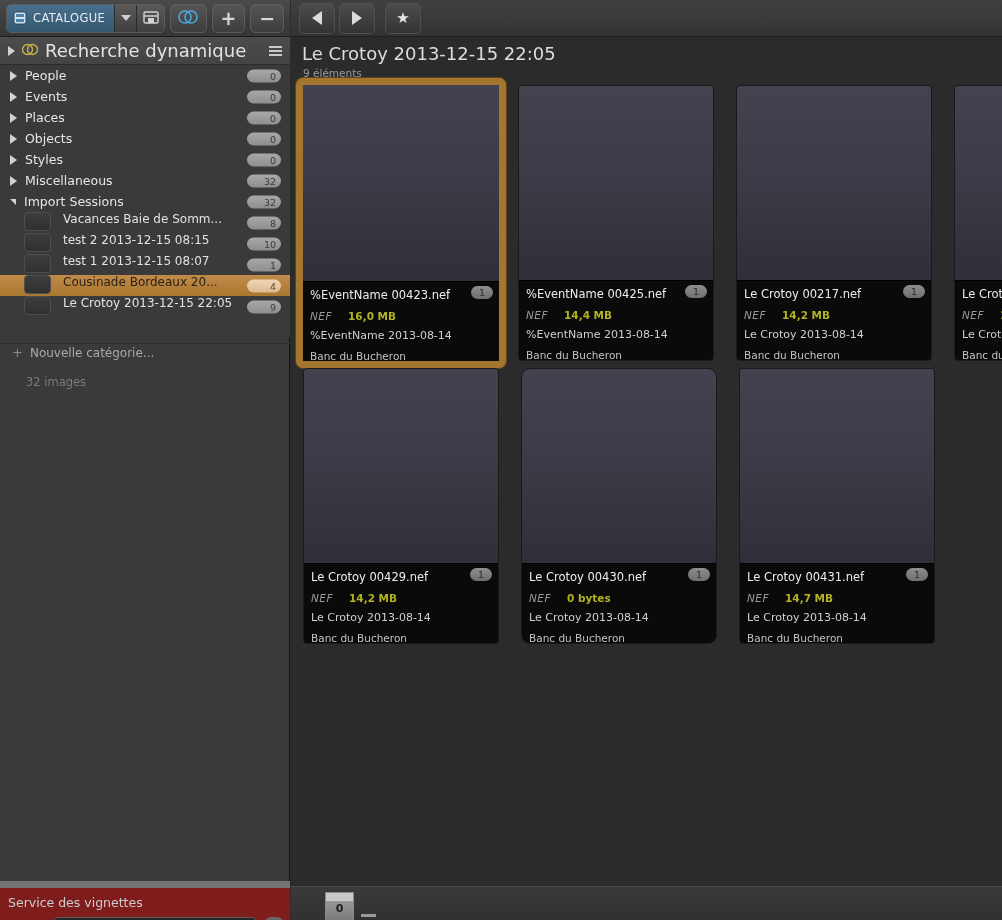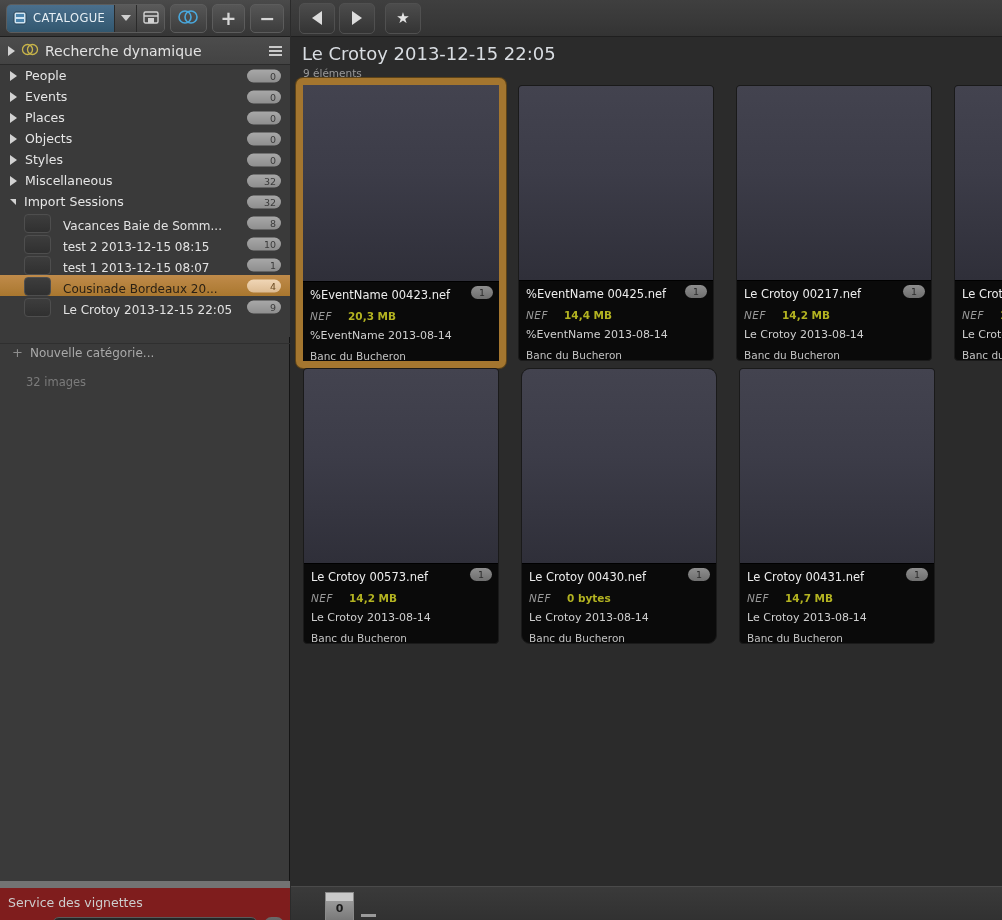--- a/index.html
+++ b/index.html
@@ -60,21 +60,21 @@
   .minus-g{font-size:19px;line-height:1;color:#d6d6d6;font-weight:600;}
 
   
   .dyn-row{
     position:absolute;left:0;top:37px;width:290px;height:28px;
     background:linear-gradient(to bottom,#4c4c4c,#434343);
     border-bottom:1px solid #2a2a2a;
     display:flex;align-items:center;padding:0 8px;box-sizing:border-box;gap:6px;
   }
   .tri-right{width:0;height:0;border-top:5px solid transparent;border-bottom:5px solid transparent;border-left:7px solid #d2d2d2;}
-  .dyn-label{font-size:14px;color:#e2e2e2;flex:1;}
+  .dyn-label{font-size:18px;color:#e2e2e2;flex:1;}
   .hamb{display:flex;flex-direction:column;gap:2px;}
   .hamb i{display:block;width:13px;height:2px;background:#cacaca;}
 
   
   .tree{
     position:absolute;left:0;top:65px;width:290px;height:272px;
     background:#3a3a3a;
   }
   .trow{
     position:relative;height:21px;display:flex;align-items:center;
@@ -85,21 +85,21 @@
     border-left:6px solid transparent;border-top:6px solid #d2d2d2;}
   .trow .tlabel{font-size:12.5px;color:#e6e6e6;}
   .badge{
     position:absolute;right:9px;top:50%;transform:translateY(-50%);
     width:34px;height:13px;border-radius:7px;
     background:linear-gradient(to bottom,#a8a8a8,#8e8e8e);
     color:#3b3b3b;font-size:9.5px;line-height:13px;text-align:right;
     padding-right:5px;box-sizing:border-box;
   }
   .srow{
-    position:relative;height:21px;display:flex;align-items:flex-end;
+    position:relative;height:21px;display:flex;align-items:flex-start;
     padding-left:24px;box-sizing:border-box;
   }
   .sq{
     width:25px;height:17px;border-radius:4px;flex:none;
     background:linear-gradient(to bottom,#3d3d3d,#303030);
     border:1px solid #4e4e4e;margin-right:12px;
   }
   .srow .slabel{font-size:12px;color:#e2e2e2;}
   .srow.sel{background:linear-gradient(to bottom,#c08b4a,#a9772f);}
   .srow.sel .slabel{color:#2b2114;}
@@ -393,21 +393,21 @@
 
     <div class="grid">
 
       <div class="card selected" style="left:0px;top:0px;">
         <div class="thumb"></div>
         <div class="meta">
           <div class="m-name">%EventName 00423.nef</div>
           <div class="m-badge">1</div>
           <div class="m-row2">
             <span class="m-fmt">NEF</span>
-            <span class="m-size">20,3 MB</span>
+            <span class="m-size">16,0 MB</span>
           </div>
           <div class="m-event">%EventName 2013-08-14</div>
           <div class="m-loc">Banc du Bucheron</div>
         </div>
       </div>
 
       <div class="card" style="left:222px;top:7px;">
         <div class="thumb"></div>
         <div class="meta">
           <div class="m-name">%EventName 00425.nef</div>
@@ -445,21 +445,21 @@
             <span class="m-size">14,3 MB</span>
           </div>
           <div class="m-event">Le Crotoy 2013-08-14</div>
           <div class="m-loc">Banc du Bucheron</div>
         </div>
       </div>
 
       <div class="card" style="left:7px;top:290px;">
         <div class="thumb"></div>
         <div class="meta">
-          <div class="m-name">Le Crotoy 00573.nef</div>
+          <div class="m-name">Le Crotoy 00429.nef</div>
           <div class="m-badge">1</div>
           <div class="m-row2">
             <span class="m-fmt">NEF</span>
             <span class="m-size">14,2 MB</span>
           </div>
           <div class="m-event">Le Crotoy 2013-08-14</div>
           <div class="m-loc">Banc du Bucheron</div>
         </div>
       </div>
 

